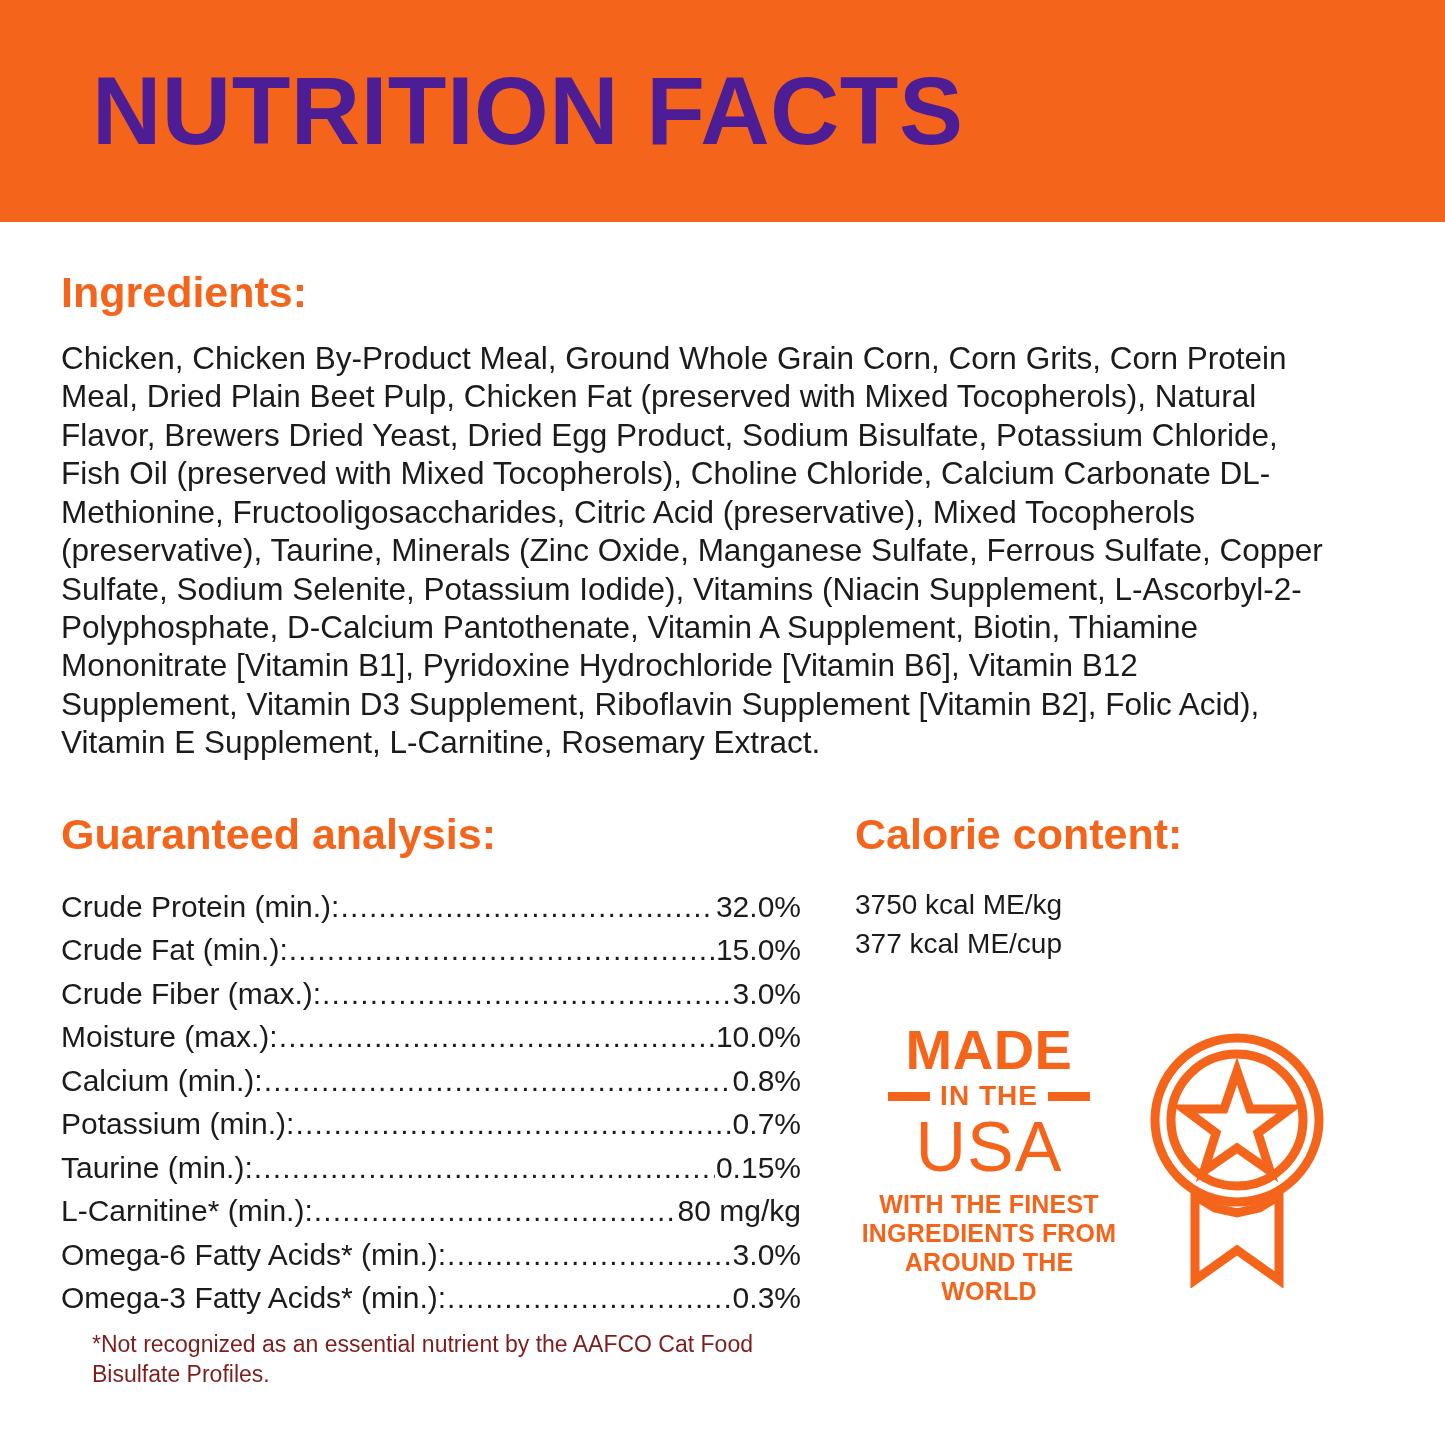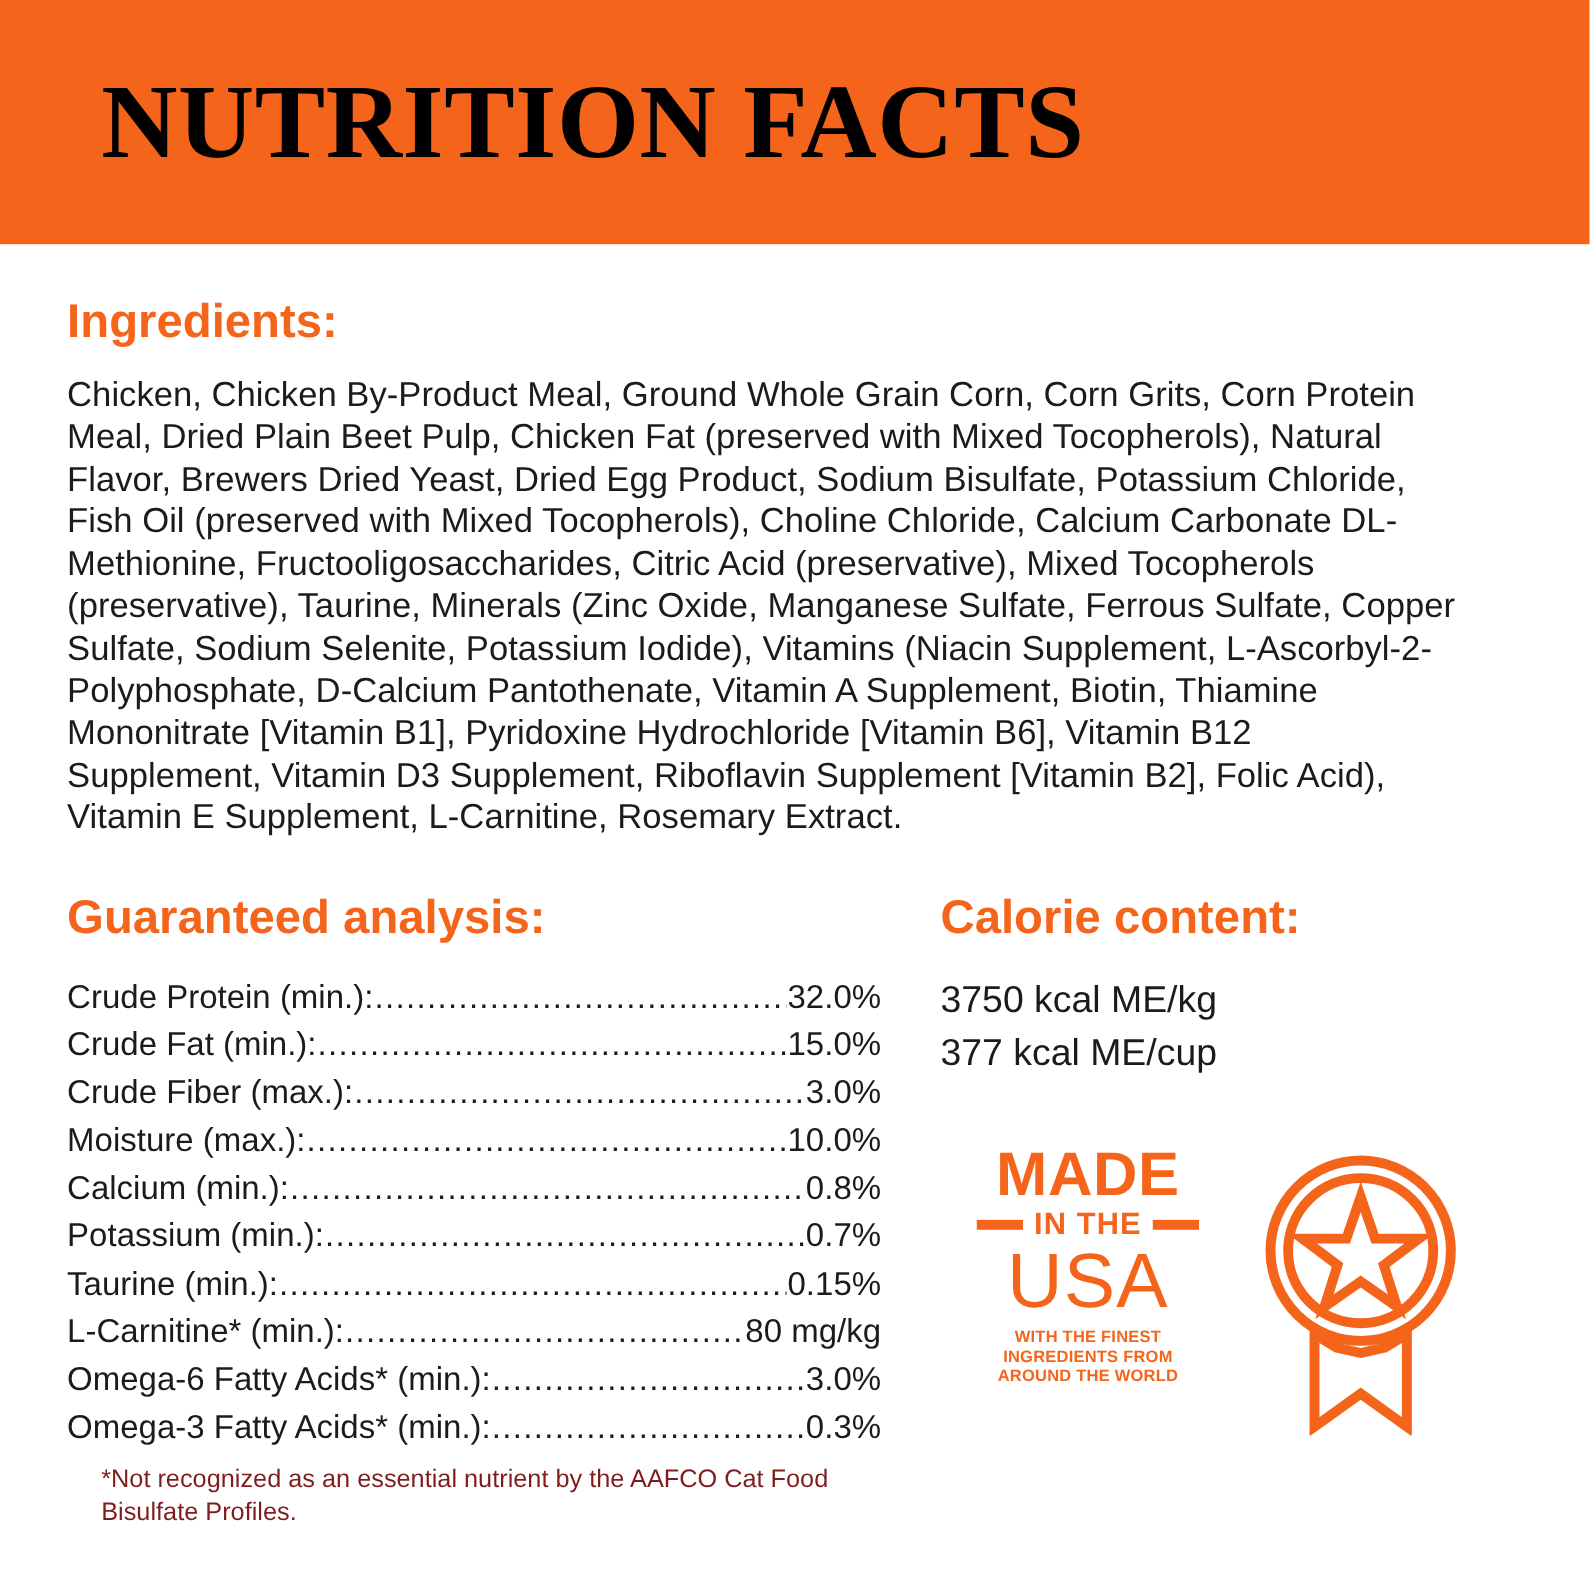--- a/index.html
+++ b/index.html
@@ -23,27 +23,26 @@
   .header-band {
     background: #F4651B;
     width: 100%;
     height: 222px;
     display: flex;
     align-items: center;
     padding-left: 92px;
     box-sizing: border-box;
   }
   .header-title {
-    color: #000000;
+    color: #4c1d95;
     font-size: 96px;
     font-weight: bold;
     letter-spacing: 0.5px;
     line-height: 1;
     white-space: nowrap;
-    font-family: Liberation Serif, serif;
   }
   .content {
     padding: 0 61px;
     box-sizing: border-box;
   }
   .section-heading {
     color: #F4651B;
     font-size: 43px;
     font-weight: bold;
     margin: 0;
@@ -93,21 +92,21 @@
     white-space: nowrap;
     color: #1b1b1b;
     letter-spacing: 1.2px;
     margin: 0 1px;
   }
   .ga-value {
     flex: none;
   }
   .calorie-list {
     margin-top: 26px;
-    font-size: 34px;
+    font-size: 28px;
     color: #1b1b1b;
     line-height: 1.42;
   }
   .footnote {
     position: absolute;
     left: 92px;
     bottom: 55px;
     font-size: 23px;
     color: #7f1d1d;
     line-height: 1.3;
@@ -150,21 +149,21 @@
   }
   .badge-usa {
     font-size: 70px;
     font-weight: normal;
     letter-spacing: 1px;
     line-height: 1;
     text-align: center;
     margin-top: 2px;
   }
   .badge-sub {
-    font-size: 15px;
+    font-size: 25px;
     font-weight: bold;
     line-height: 1.16;
     text-align: center;
     margin-top: 8px;
     letter-spacing: 0.2px;
   }
   .badge-seal {
     margin-top: 6px;
   }
 </style>

